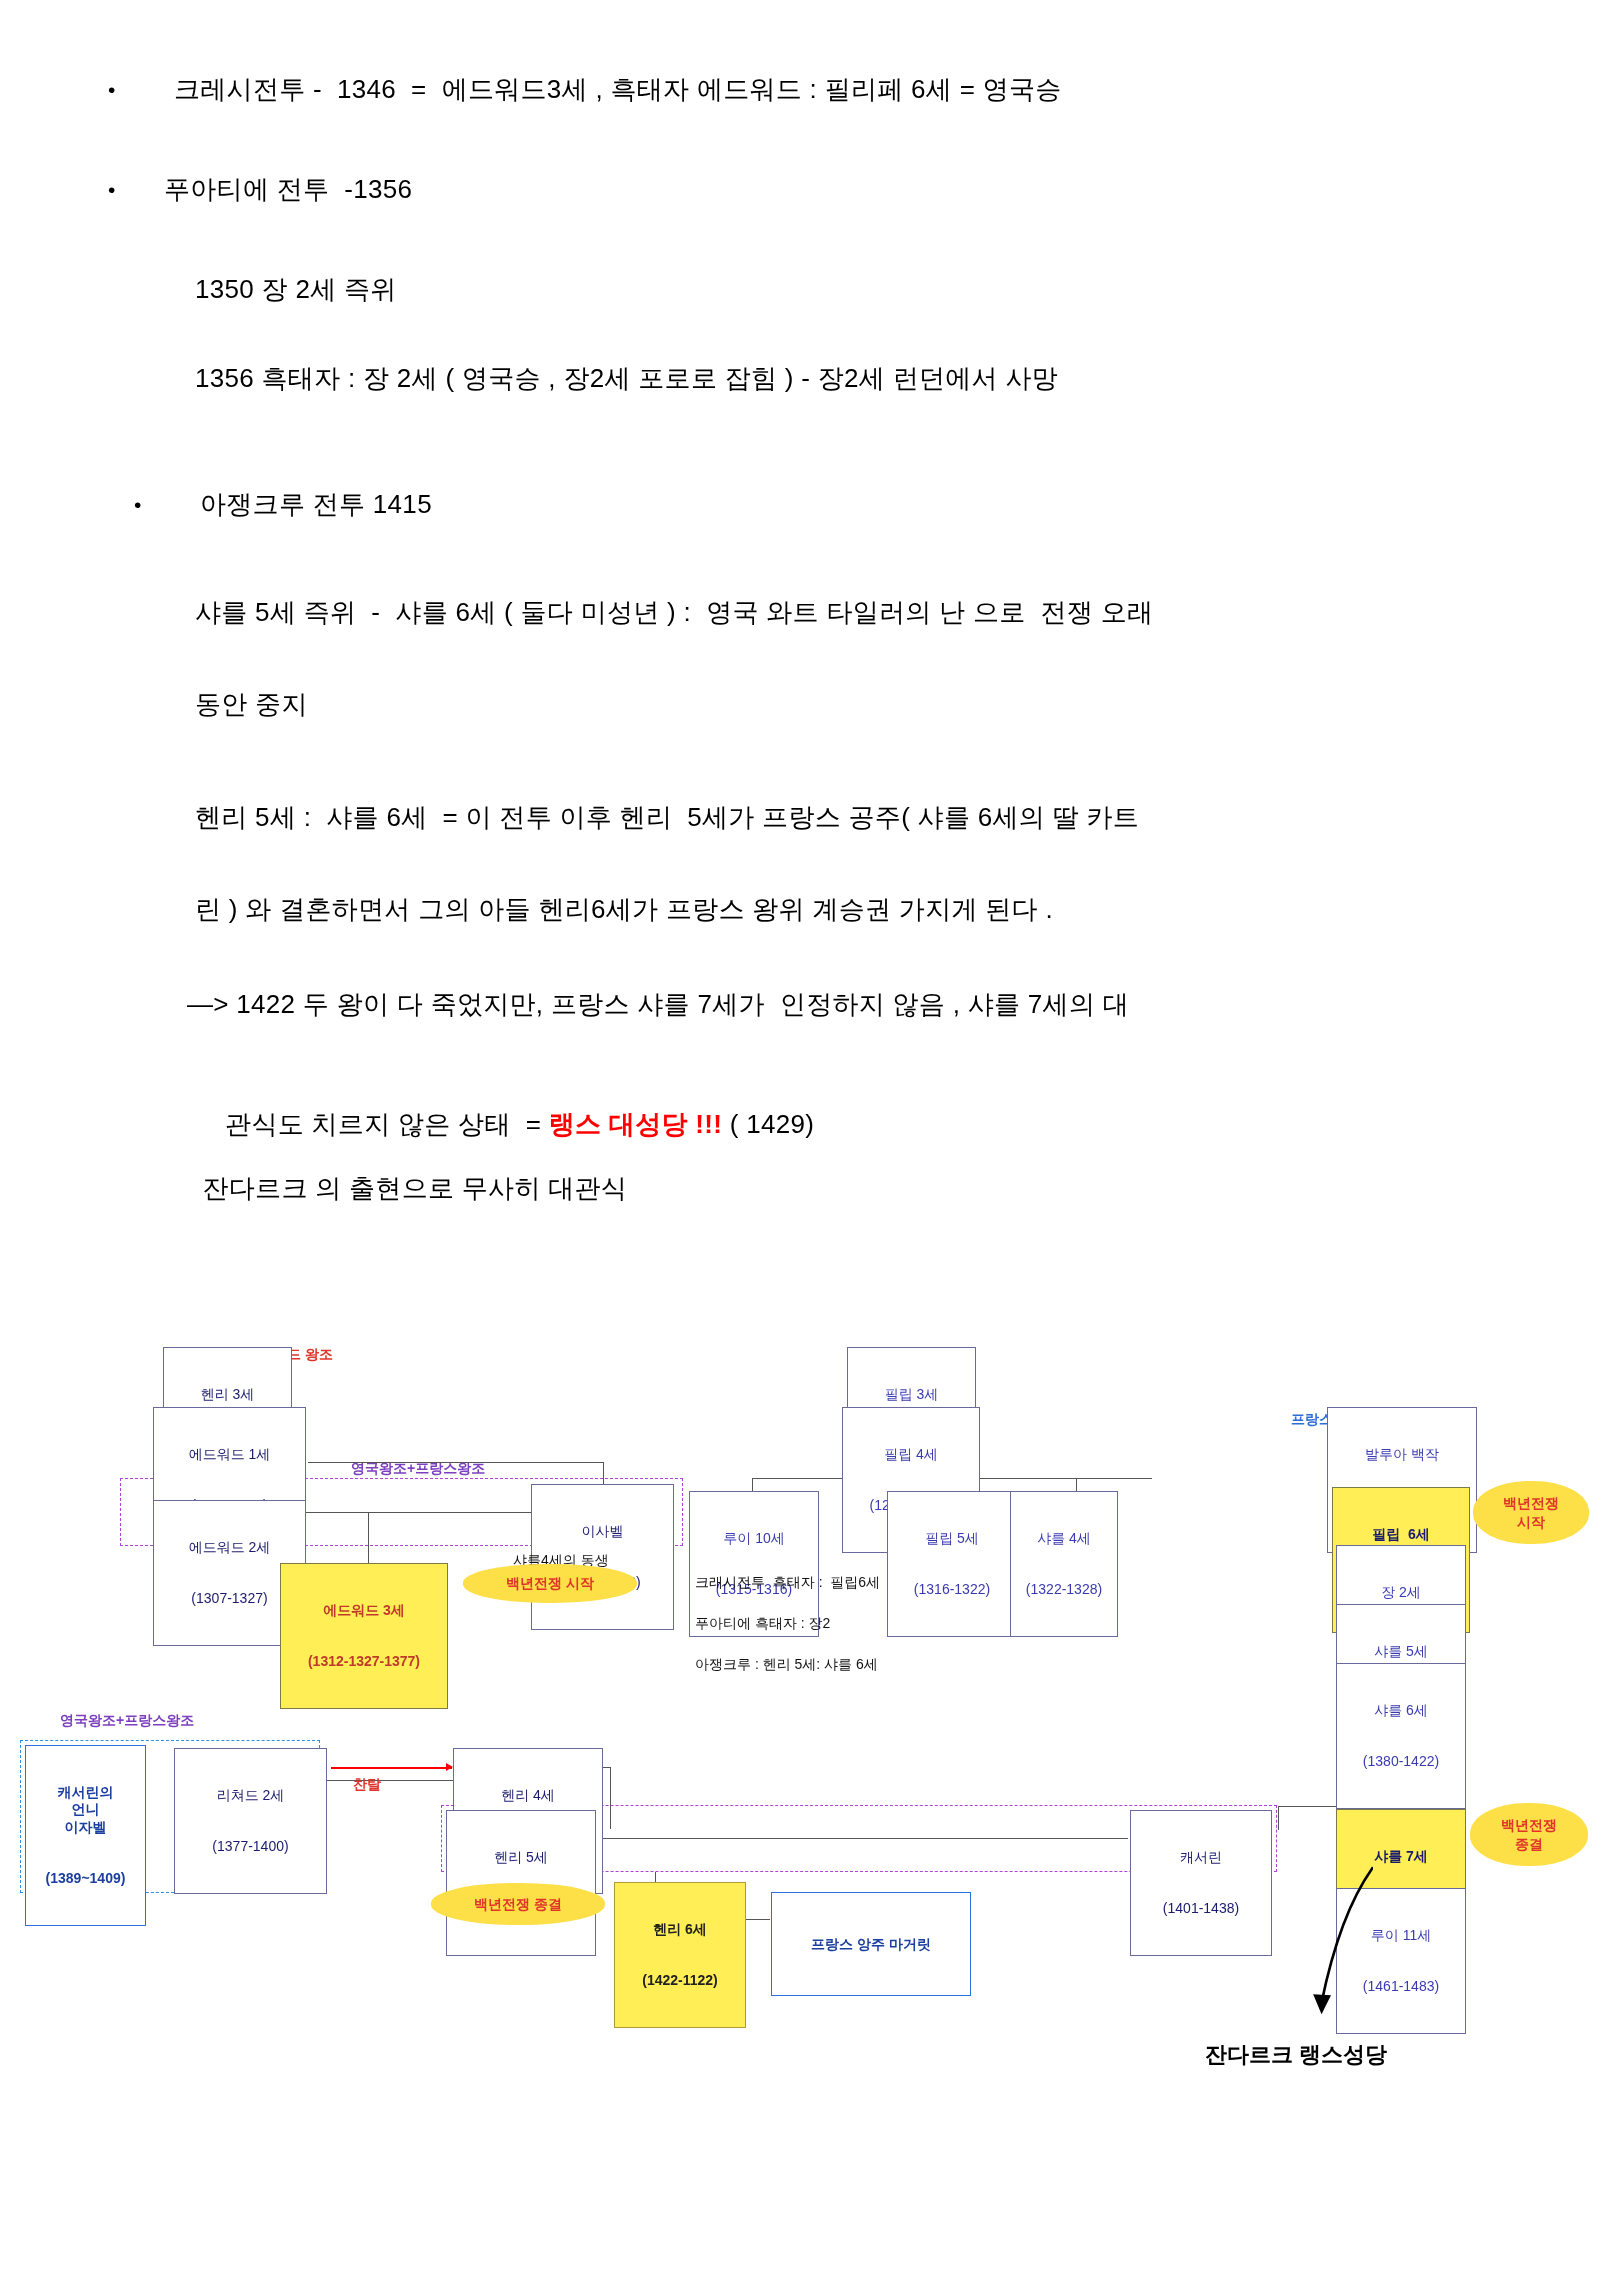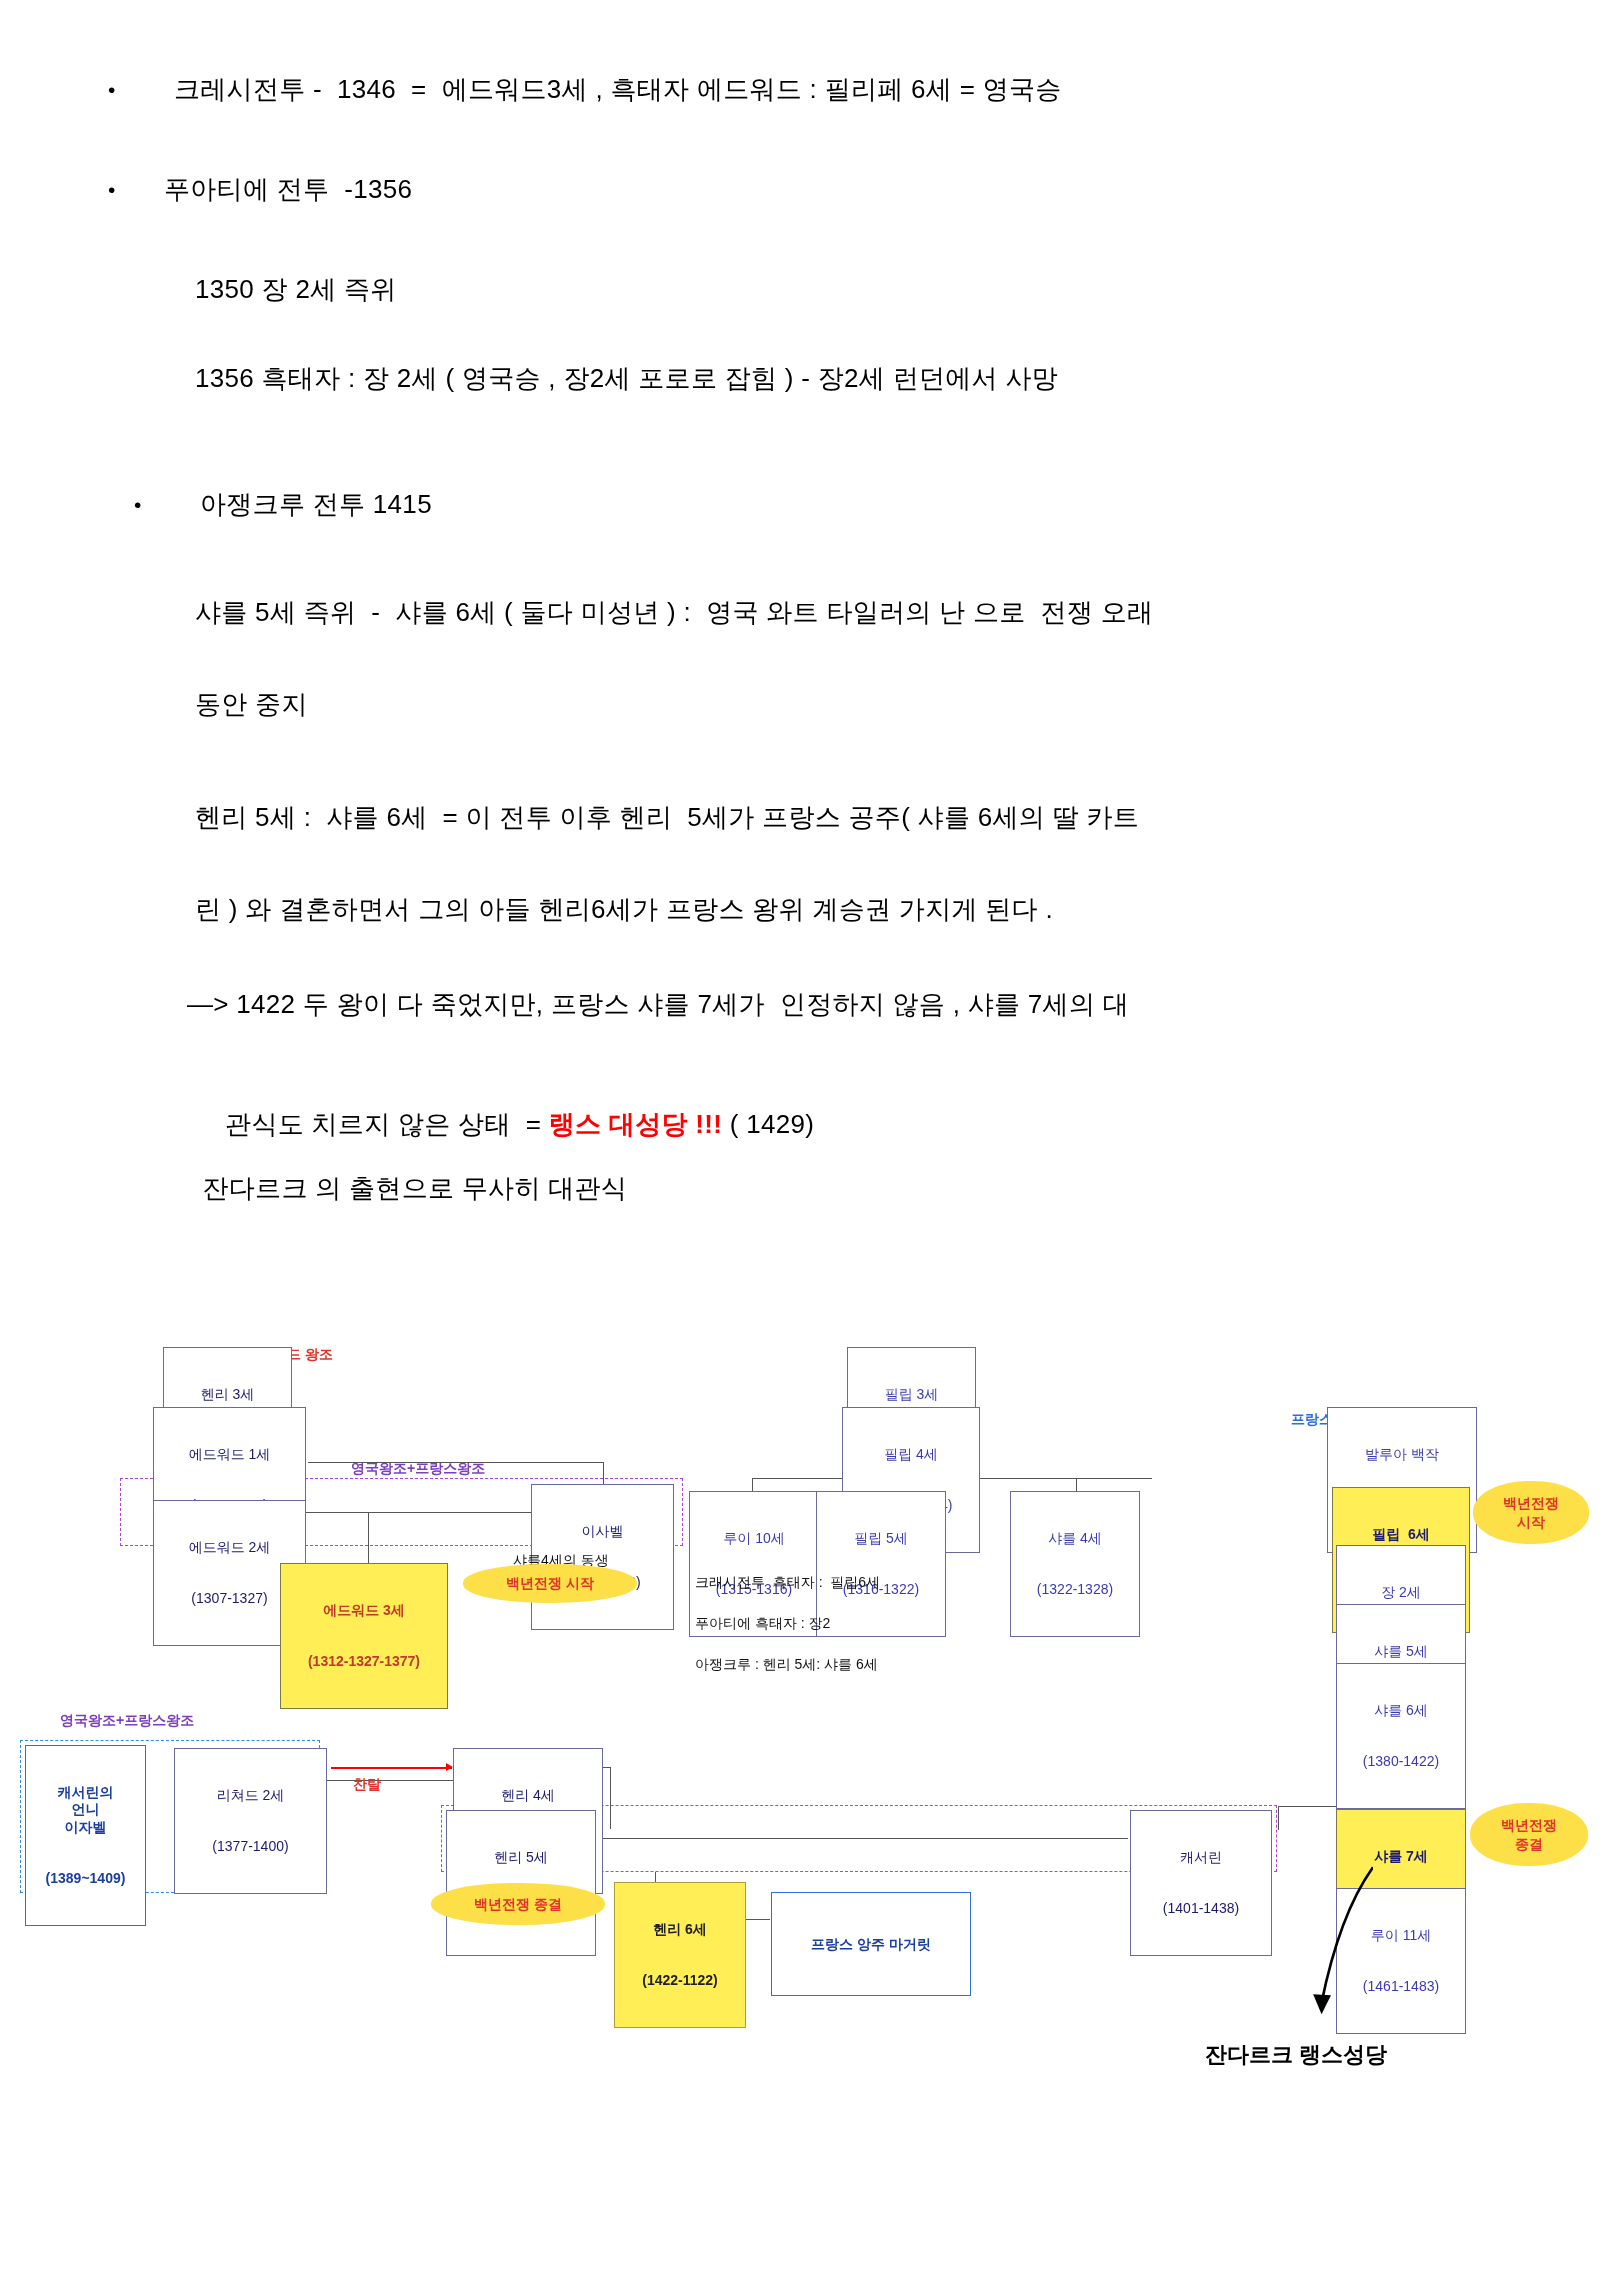--- a/index.html
+++ b/index.html
@@ -303,26 +303,26 @@
   <div class="node fra" style="left:842px; top:103px; width:138px;">
     <span class="nm">필립 4세</span>
     <span class="yr">(1285-13114)</span>
   </div>
 
   <div class="node fra" style="left:689px; top:187px; width:130px;">
     <span class="nm">루이 10세</span>
     <span class="yr">(1315-1316)</span>
   </div>
 
-  <div class="node fra" style="left:816px; top:187px; width:130px;">
+  <div class="node fra" style="left:887px; top:187px; width:130px;">
     <span class="nm">필립 5세</span>
     <span class="yr">(1316-1322)</span>
   </div>
 
-  <div class="node fra" style="left:1010px; top:187px; width:130px;">
+  <div class="node fra" style="left:1010px; top:187px; width:108px;">
     <span class="nm">샤를 4세</span>
     <span class="yr">(1322-1328)</span>
   </div>
 
   <div class="node fra" style="left:1327px; top:103px; width:150px;">
     <span class="nm">발루아 백작</span>
     <span class="yr">샤를 드 발루아</span>
   </div>
 
   <div class="node hl" style="left:1332px; top:183px; width:138px; color:#1a1a6e;">

